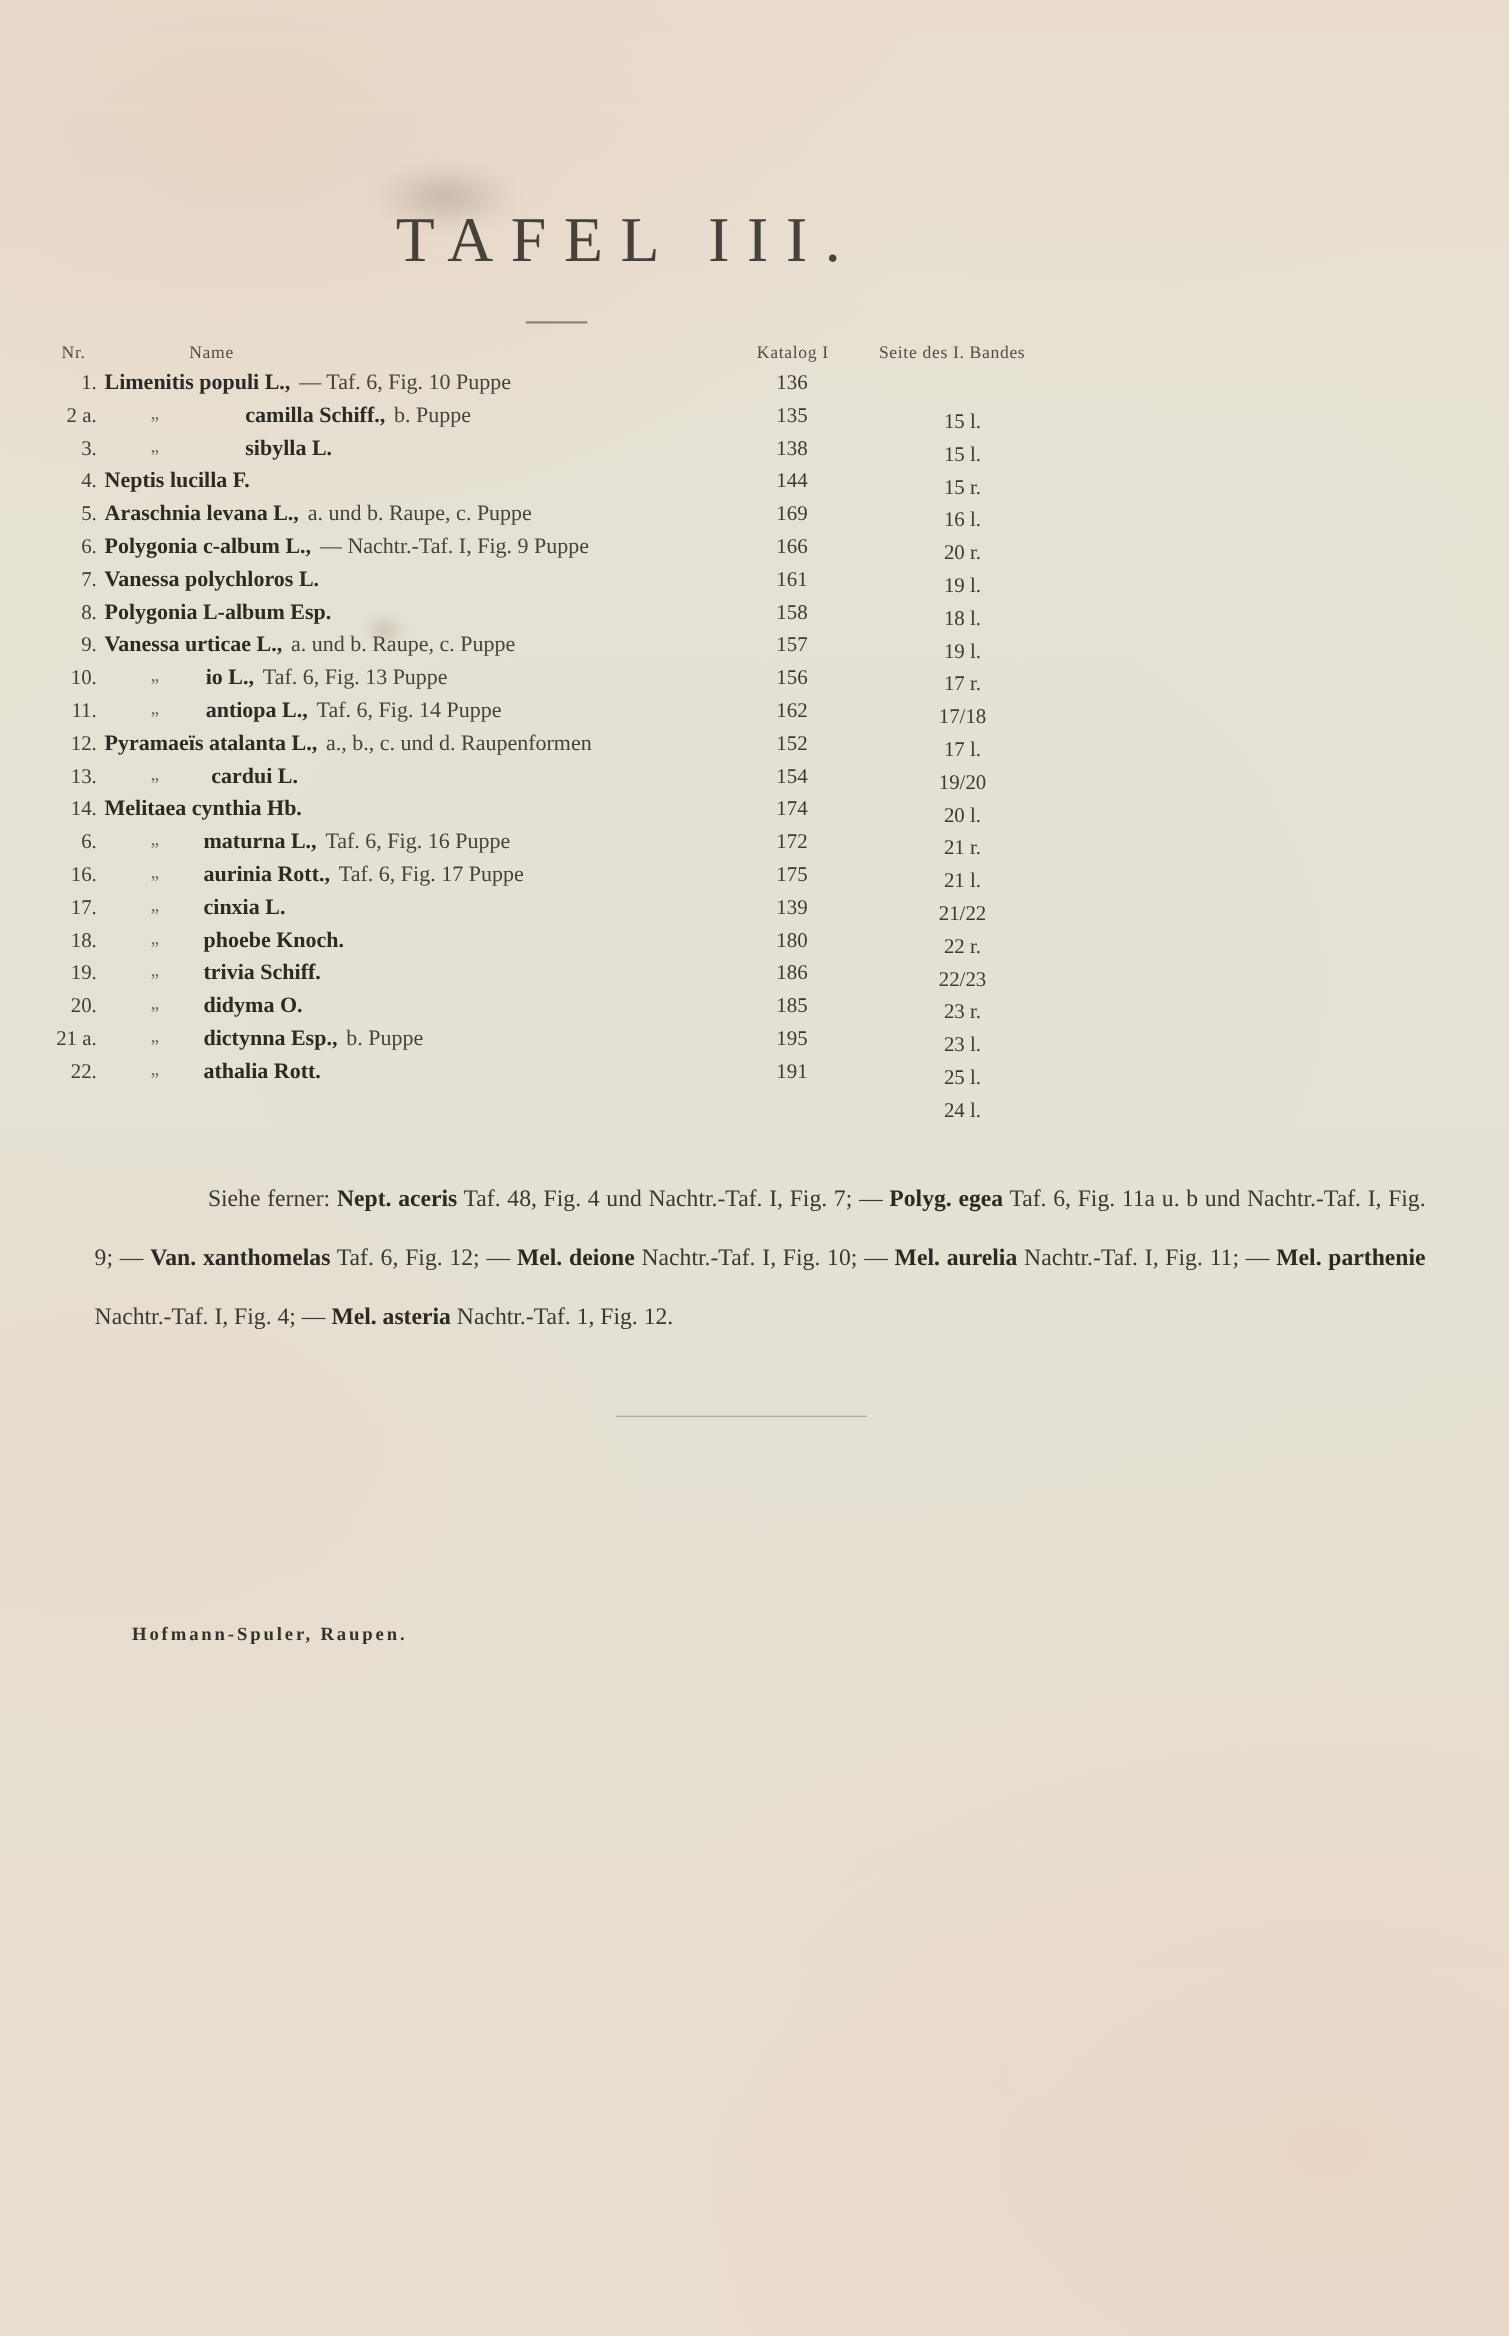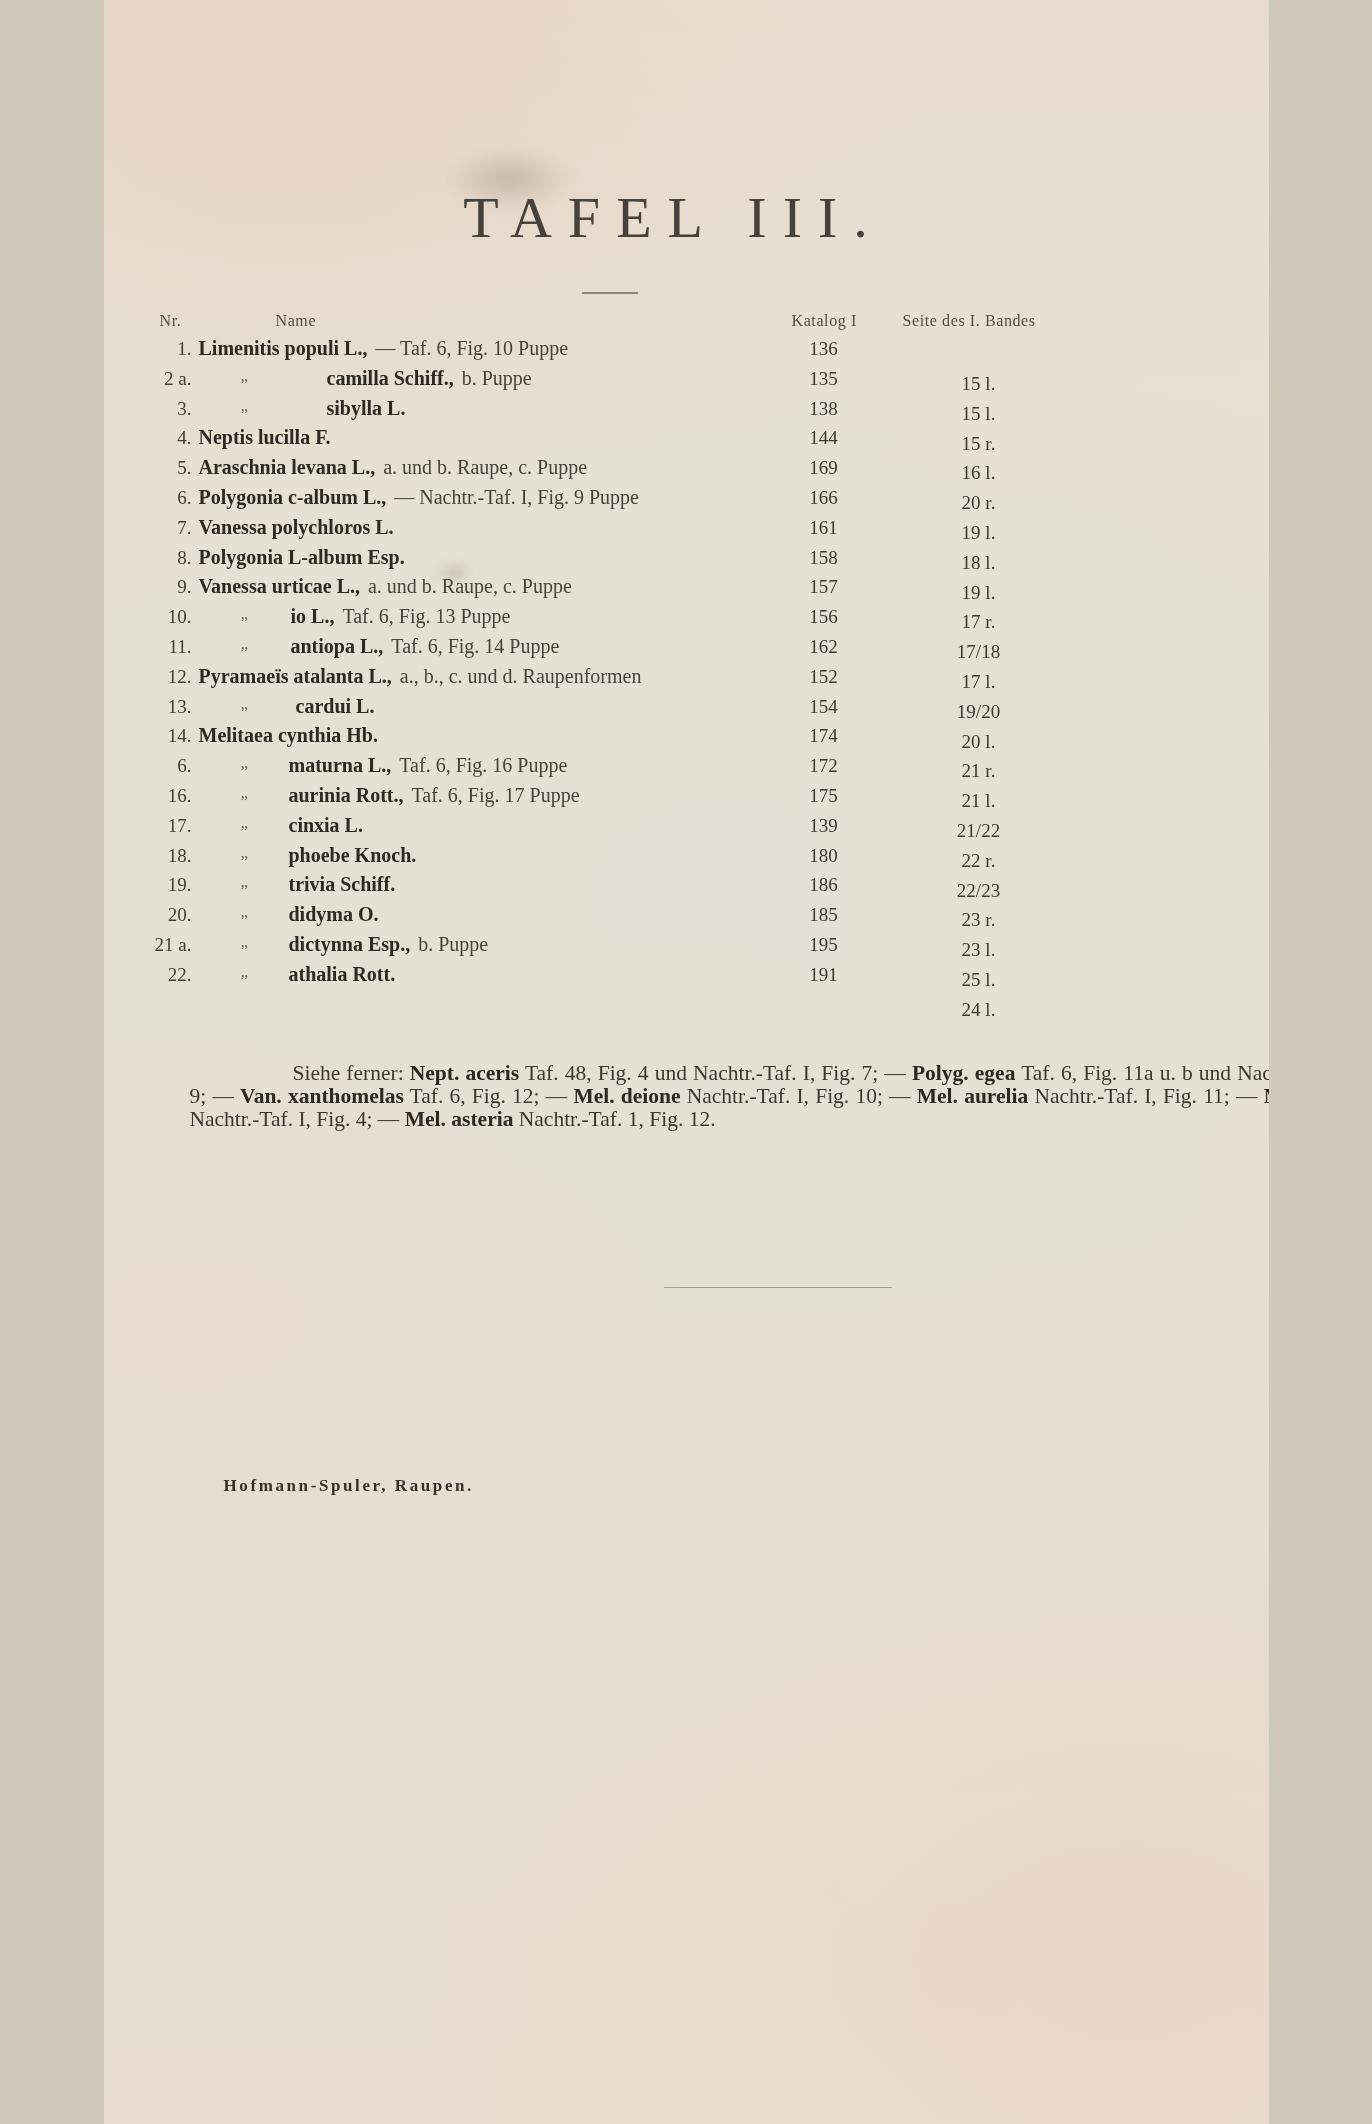--- a/index.html
+++ b/index.html
@@ -1,18 +1,18 @@
 <!DOCTYPE html>
 <html><head>
 <meta charset="utf-8">
 <style>
   html, body { margin:0; padding:0; background:#cfc9ba; }
   .page {
     position:relative;
-    width:1165px;
+    width:1372px;
     height:2124px;
     margin:0 auto;
     overflow:hidden;
     font-family:"Liberation Serif", serif;
     color:#3c3831;
     background:
       radial-gradient(ellipse 900px 520px at 16% 6%, rgba(233,199,182,0.38), rgba(233,199,182,0) 70%),
       radial-gradient(ellipse 1000px 650px at 88% 92%, rgba(235,203,188,0.42), rgba(235,203,188,0) 72%),
       radial-gradient(ellipse 700px 420px at 8% 62%, rgba(236,209,194,0.30), rgba(236,209,194,0) 70%),
       radial-gradient(ellipse 1250px 950px at 52% 42%, rgba(228,224,213,0.95), rgba(228,224,213,0) 85%),
@@ -76,21 +76,21 @@
     position:absolute; left:672px; top:0; width:96px;
     text-align:center; font-size:19px; color:#3e3a33;
   }
   .c-seite {
     position:absolute; left:818px; top:0; width:114px;
     text-align:center; font-size:19px; color:#3e3a33;margin-top:35px;
   }
 
   .note {
     position:absolute; top:1062px; left:86px; width:1210px; margin:0;
-    font-size:21.5px; line-height:23px;
+    font-size:21.5px; line-height:54px;
     text-align:justify; text-indent:103px;
     color:#3c3831;
   }
   .note .b { font-weight:700; color:#2c2822; }
 
   .printer {
     position:absolute; top:1476px; left:120px;
     font-size:17px; letter-spacing:2.6px;
     font-weight:600; color:#35312b;
     white-space:nowrap;

